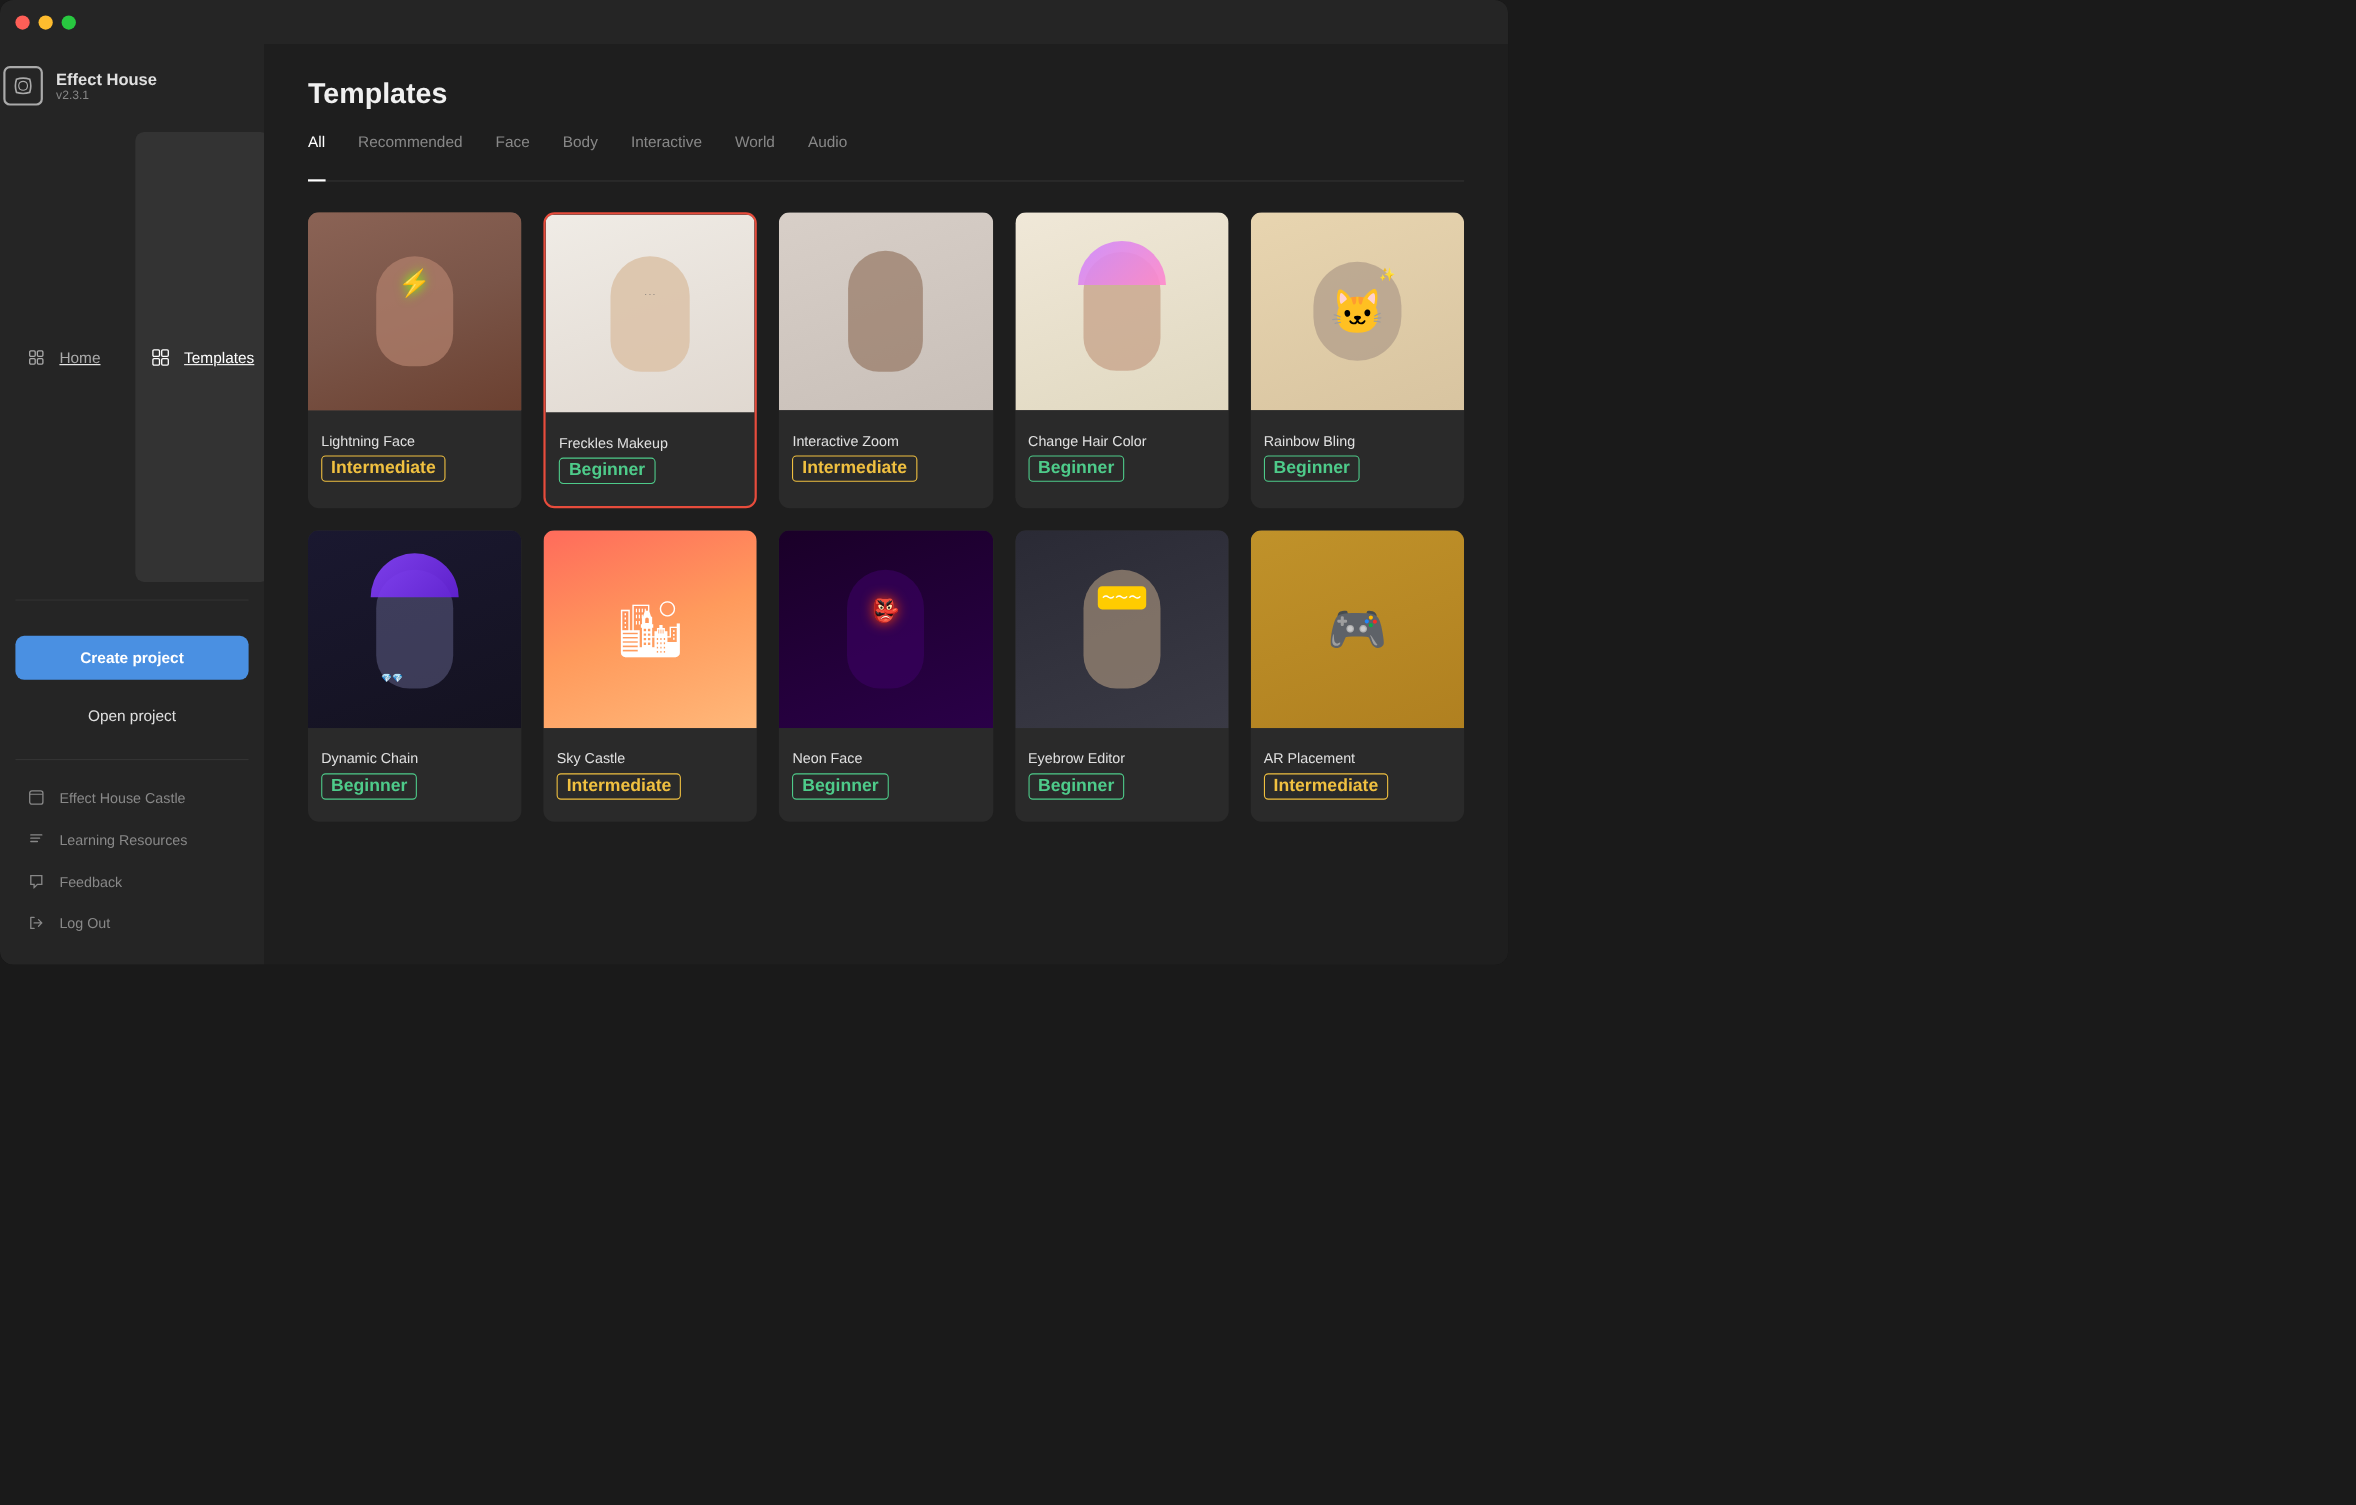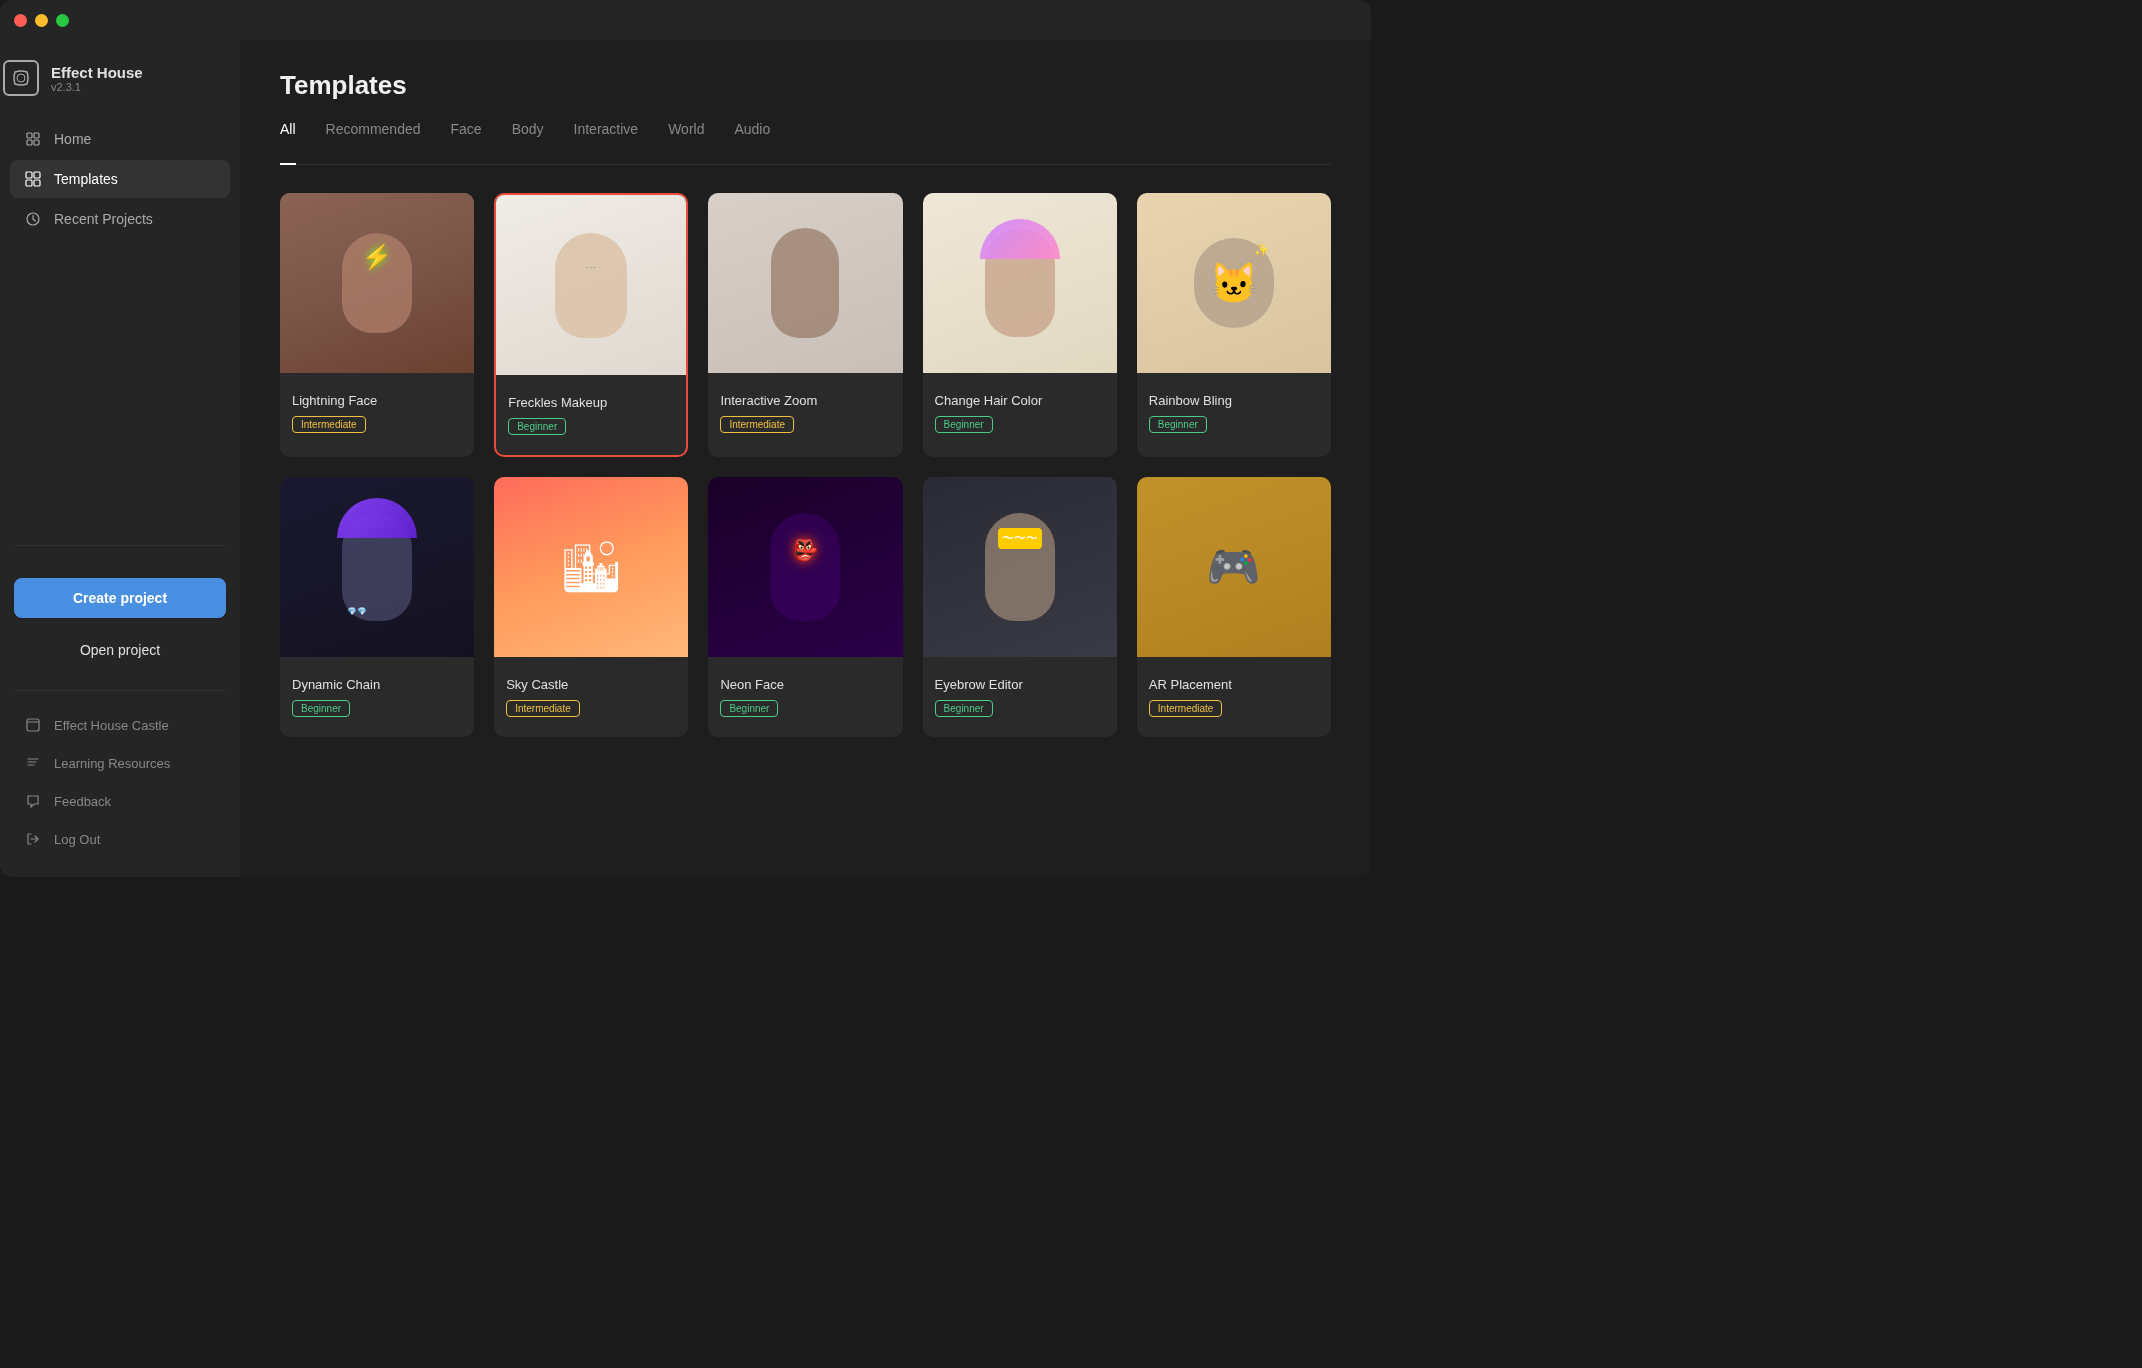--- a/index.html
+++ b/index.html
@@ -86,23 +86,24 @@
     }
 
     .logo-text .app-version {
       font-size: 11px;
       color: #888;
     }
 
     .sidebar-nav {
       flex: 1;
       display: flex;
-      flex-direction: column;
-      gap: 2px;
+      flex-direction: row;
+      gap: 18px;
       padding: 0 10px;
+      text-decoration: underline;
     }
 
     .nav-item {
       display: flex;
       align-items: center;
       gap: 12px;
       padding: 10px 14px;
       border-radius: 8px;
       cursor: pointer;
       font-size: 14px;
@@ -264,24 +265,24 @@
 
     .template-name {
       font-size: 13px;
       color: #e0e0e0;
       margin-bottom: 6px;
       font-weight: 500;
     }
 
     .template-badge {
       display: inline-block;
-      font-size: 10px;
+      font-size: 16px;
       padding: 2px 8px;
       border-radius: 4px;
-      font-weight: 400;
+      font-weight: 700;
     }
 
     .badge-beginner {
       color: #4ecb8a;
       border: 1px solid #4ecb8a;
       background: transparent;
     }
 
     .badge-intermediate {
       color: #f0c040;

